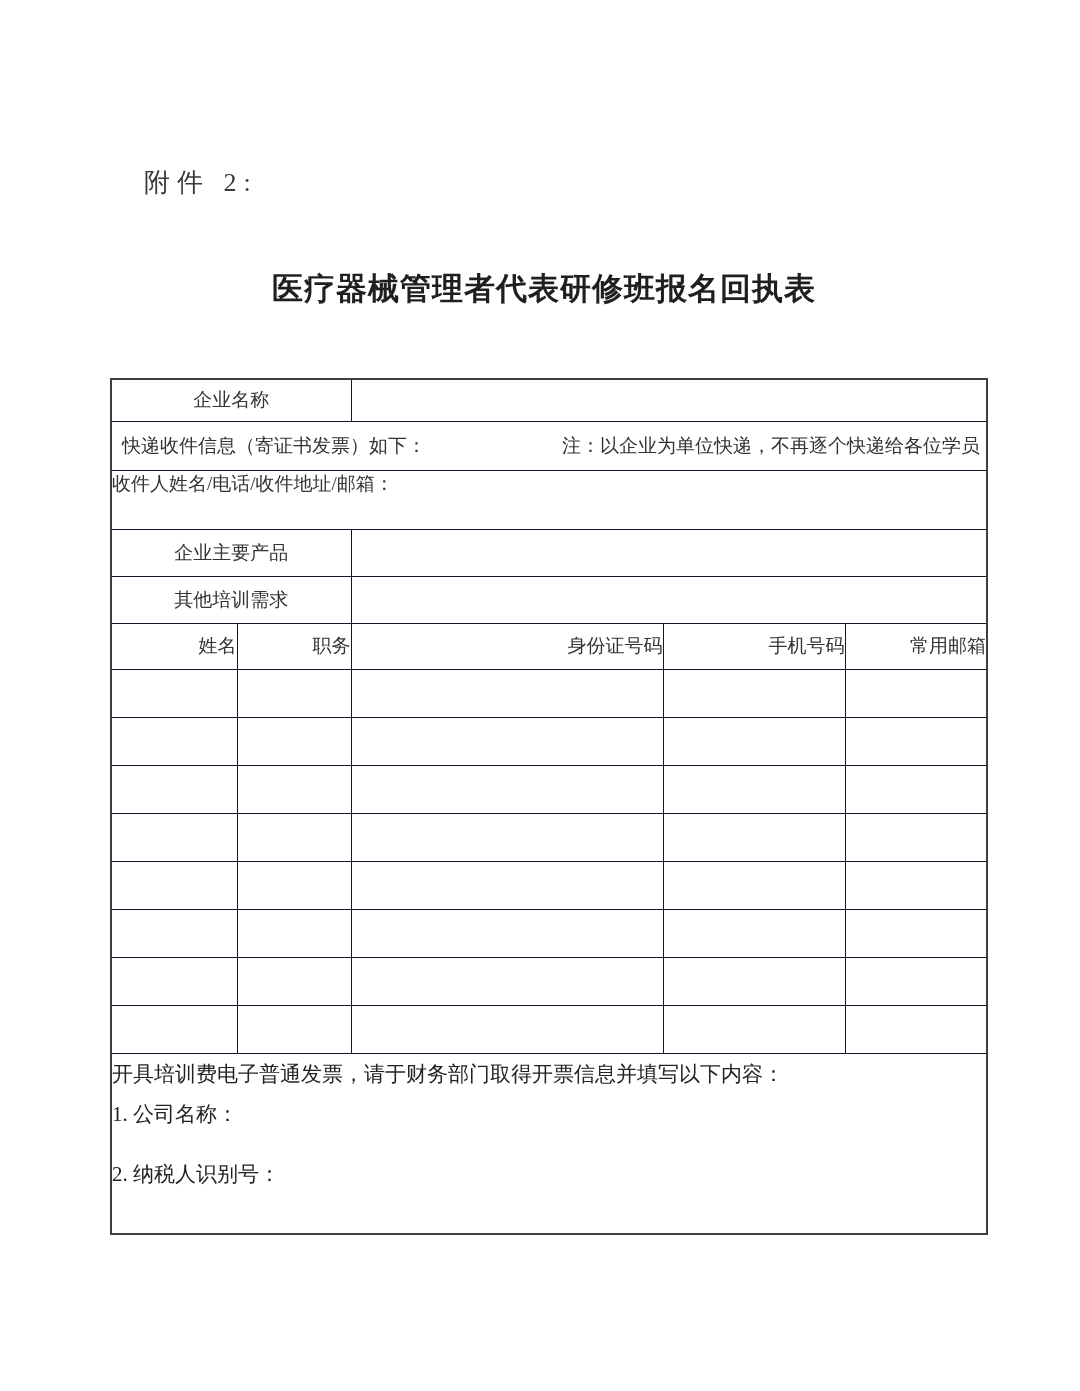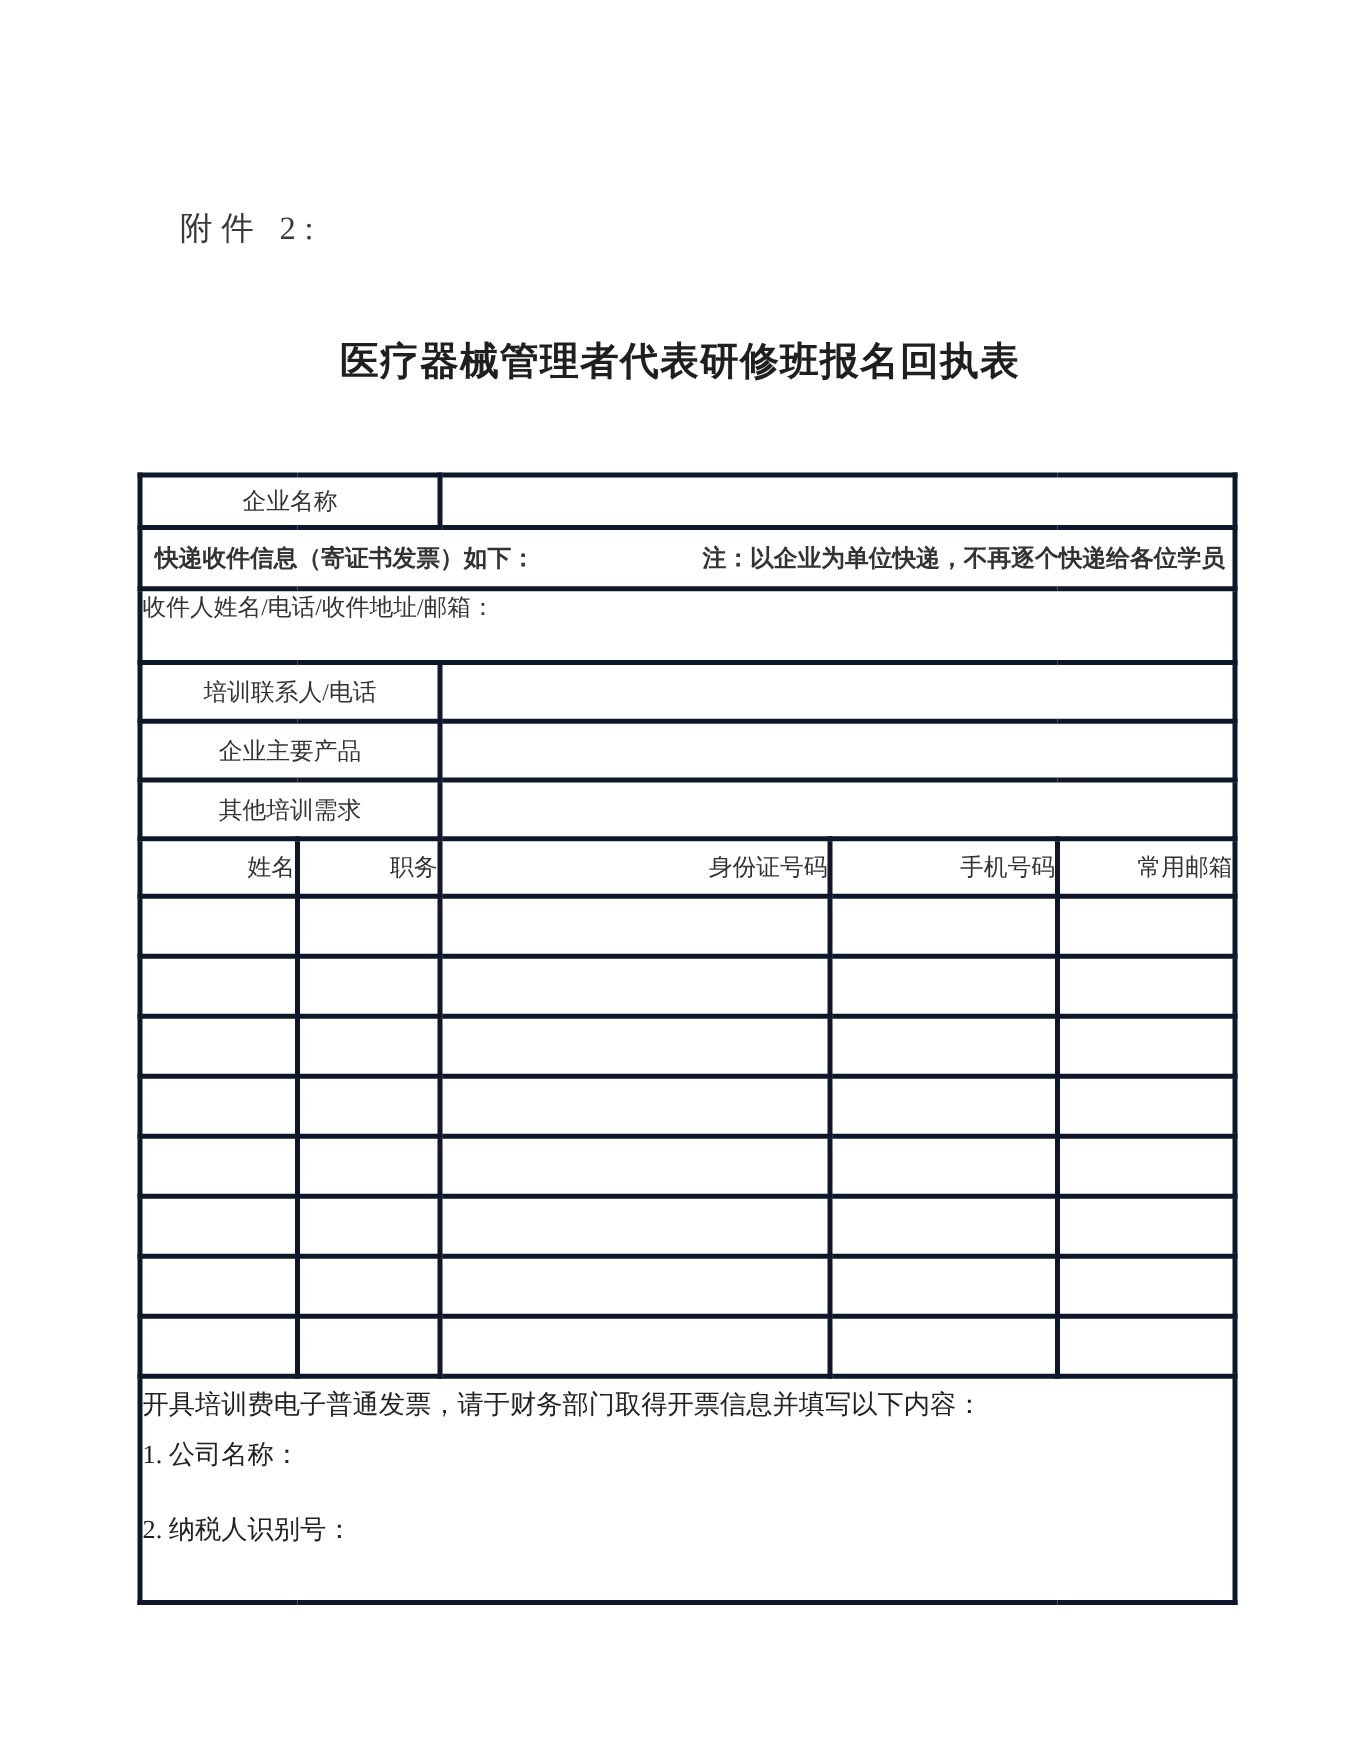--- a/index.html
+++ b/index.html
@@ -39,21 +39,21 @@
     left: 110px;
     top: 378px;
     width: 876px;
     border-collapse: collapse;
     table-layout: fixed;
     border: 2px solid #3f3f3f;
     font-size: 19px;
     color: #333333;
   }
   .reg-table td, .reg-table th {
-    border: 4px solid #0f172a;
+    border: 1px solid #0f172a;
     font-weight: normal;
     padding: 0;
     overflow: hidden;
   }
   .row-company        { height: 42px; }
   .row-express        { height: 49px; }
   .row-recipient      { height: 59px; }
   .row-contact        { height: 47px; }
   .row-products       { height: 47px; }
   .row-other          { height: 47px; }
@@ -66,21 +66,20 @@
   }
   .value-cell {
     vertical-align: middle;
     padding: 0 8px;
   }
   .express-flex {
     display: flex;
     justify-content: space-between;
     align-items: center;
     padding: 0 6px 0 10px;
-    font-weight: bold;
   }
   .recipient-cell {
     vertical-align: top;
     text-align: left;
     padding: 6px 10px 0 10px;
     margin-left: 47px;
   }
   .head-cell {
     text-align: right;
     vertical-align: middle;
@@ -119,24 +118,20 @@
       <td colspan="5">
         <div class="express-flex">
           <span>快递收件信息（寄证书发票）如下：</span>
           <span>注：以企业为单位快递，不再逐个快递给各位学员</span>
         </div>
       </td>
     </tr>
     <tr class="row-recipient">
       <td class="recipient-cell" colspan="5">收件人姓名/电话/收件地址/邮箱：</td>
     </tr>
-    <tr class="row-contact">
-      <td class="label-cell" colspan="2">培训联系人/电话</td>
-      <td class="value-cell" colspan="3"></td>
-    </tr>
     <tr class="row-products">
       <td class="label-cell" colspan="2">企业主要产品</td>
       <td class="value-cell" colspan="3"></td>
     </tr>
     <tr class="row-other">
       <td class="label-cell" colspan="2">其他培训需求</td>
       <td class="value-cell" colspan="3"></td>
     </tr>
     <tr class="row-attendee-head">
       <th class="head-cell">姓名</th>

